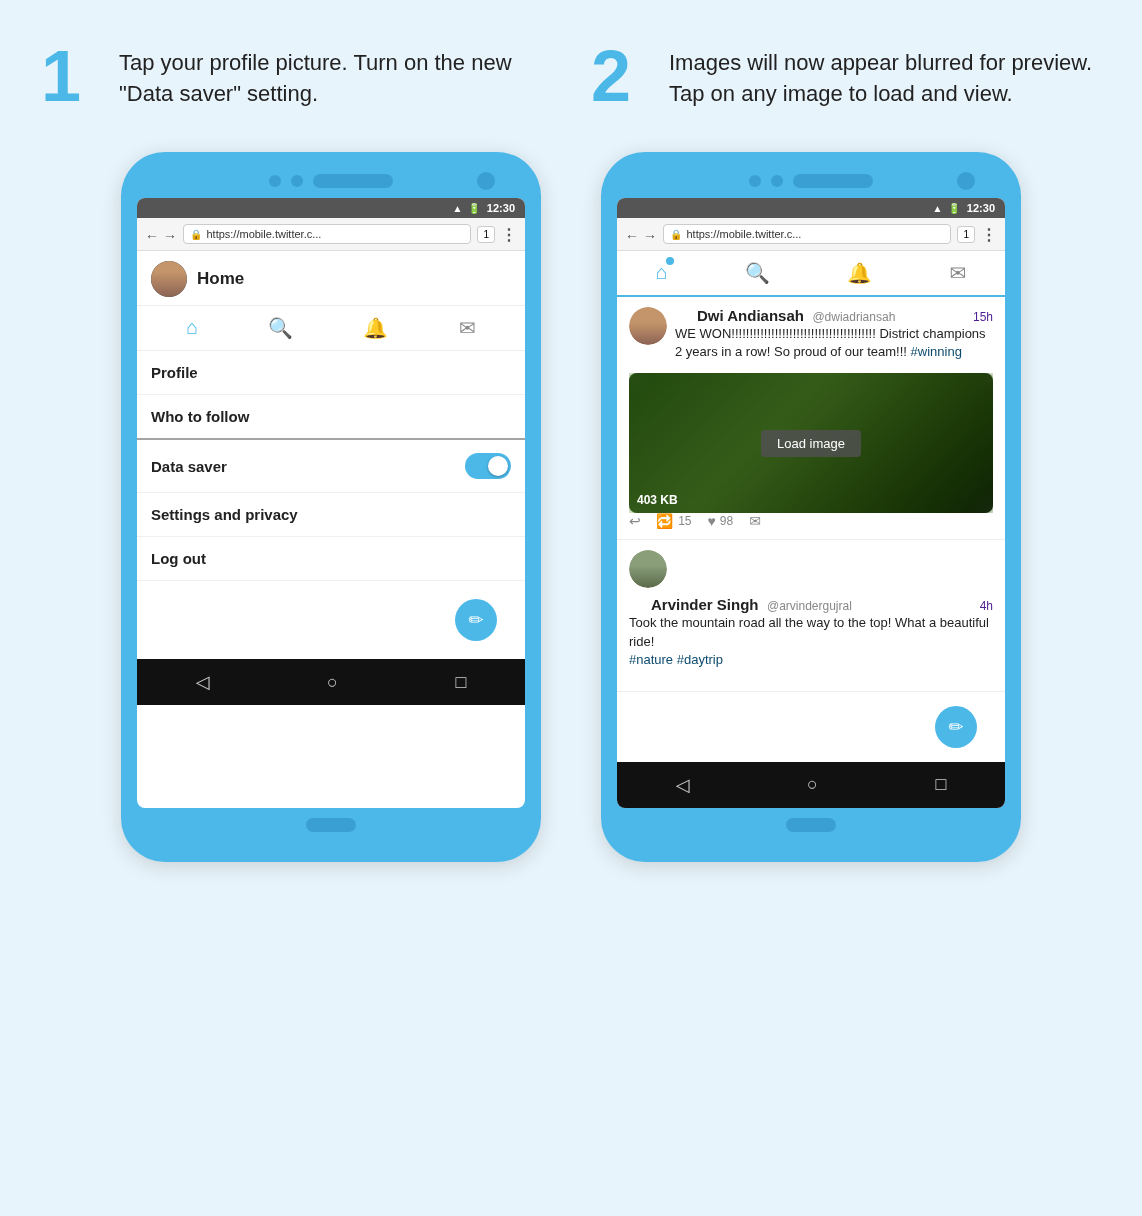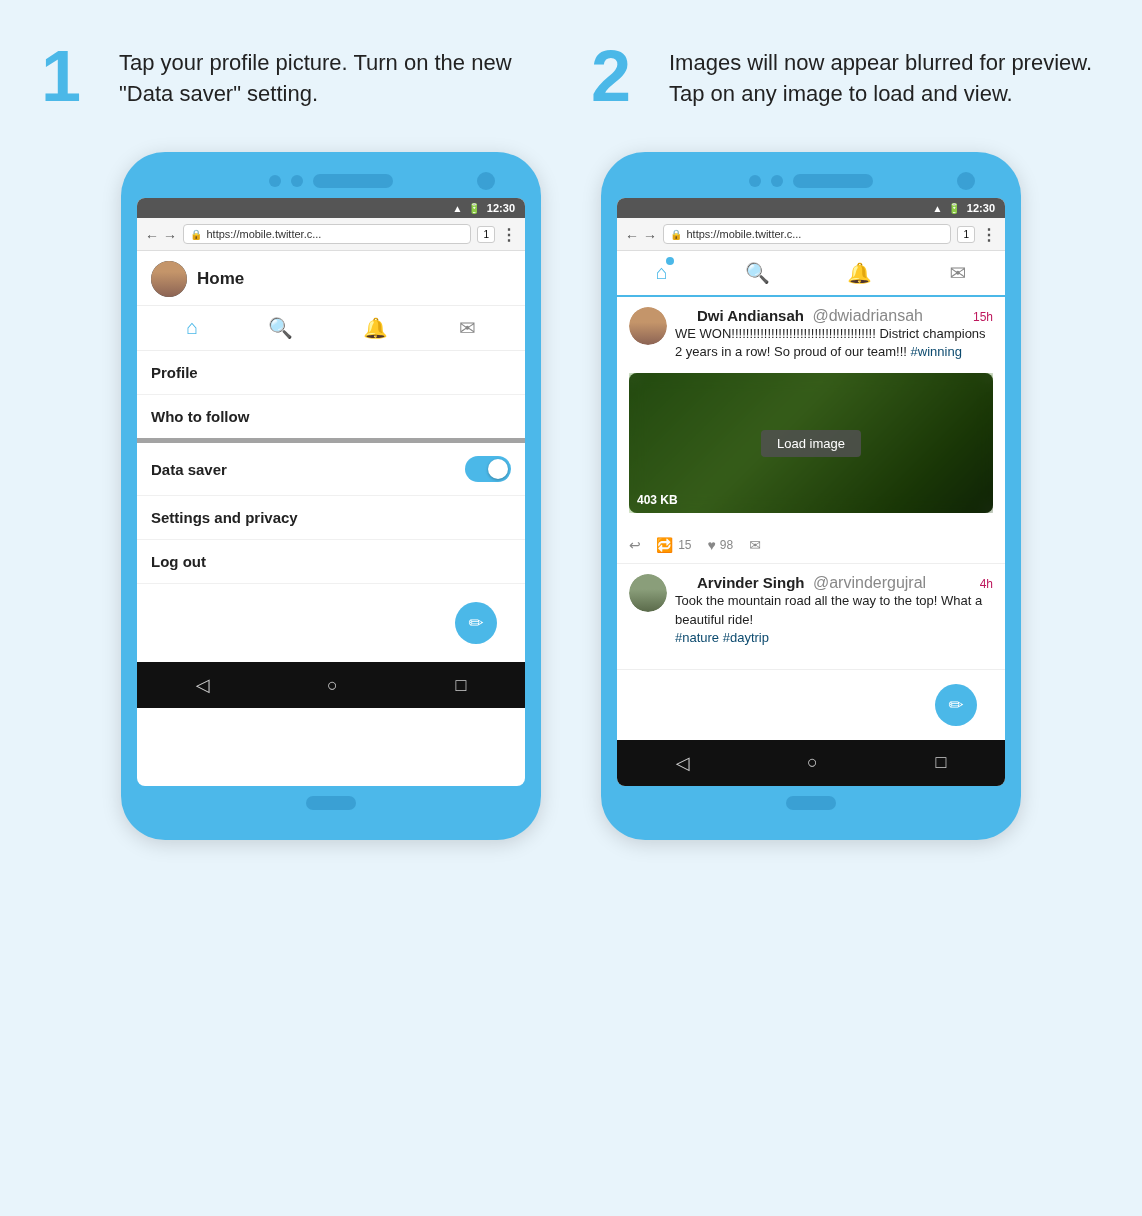--- a/index.html
+++ b/index.html
@@ -219,21 +219,21 @@
     .menu-item {
       padding: 13px 14px;
       border-bottom: 1px solid #f0f0f0;
       font-size: 15px;
       font-weight: 600;
       color: #222;
       cursor: pointer;
     }
 
     .menu-divider {
-      border-bottom: 5px solid #a3a3a3;
+      border-bottom: 2px solid #a3a3a3;
     }
 
     .menu-item-row {
       display: flex;
       justify-content: space-between;
       align-items: center;
       padding: 13px 14px;
       border-bottom: 1px solid #f0f0f0;
     }
 
@@ -355,27 +355,27 @@
     }
 
     .tweet-name {
       font-size: 15px;
       font-weight: 700;
       color: #222;
       padding-left: 22px;
     }
 
     .tweet-handle {
-      font-size: 16px;
+      font-size: 12px;
       color: #888;
     }
 
     .tweet-time {
       font-size: 12px;
-      color: #be185d;
+      color: #4c1d95;
       margin-left: auto;
     }
 
     .tweet-text {
       font-size: 13px;
       color: #222;
       line-height: 1.4;
       margin-bottom: 8px;
     }
 
@@ -383,21 +383,21 @@
       color: #0c4a6e;
     }
 
     .tweet-image {
       width: 100%;
       height: 140px;
       background: linear-gradient(135deg, #3a7a1a 0%, #5a9a2a 40%, #2a5a0a 80%, #1a3a0a 100%);
       border-radius: 8px;
       position: relative;
       overflow: hidden;
-      margin-bottom: 24px;
+      margin-bottom: 0;
       display: flex;
       align-items: flex-end;
     }
 
     .blur-overlay {
       position: absolute;
       top: 0; left: 0; right: 0; bottom: 0;
       background: rgba(0,0,0,0.4);
       backdrop-filter: blur(8px);
       display: flex;
@@ -640,21 +640,21 @@
             <span class="tweet-action-icon">♥</span>
             <span>98</span>
           </div>
           <div class="tweet-action">
             <span class="tweet-action-icon">✉</span>
           </div>
         </div>
       </div>
 
       <div class="tweet">
-        <div style="display:flex; align-items:flex-start; gap:8px; margin-bottom:4px;">
+        <div style="display:flex; align-items:flex-start; gap:8px; margin-bottom:4px;flex-direction:column;">
           <div class="tweet-avatar">
             <div class="person-silhouette person-silhouette-2" style="background: linear-gradient(180deg, #8a9e7a 40%, #5a6a4a 100%);"></div>
           </div>
           <div style="flex:1;">
             <div style="display:flex; justify-content:space-between; align-items:baseline;">
               <div>
                 <span class="tweet-name">Arvinder Singh</span>
                 <span class="tweet-handle" style="margin-left:4px;">@arvindergujral</span>
               </div>
               <span class="tweet-time">4h</span>

